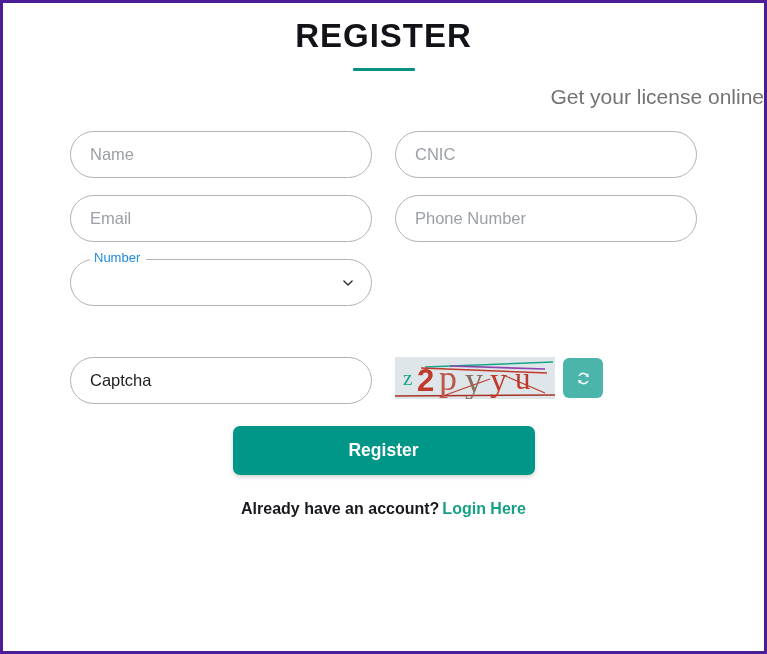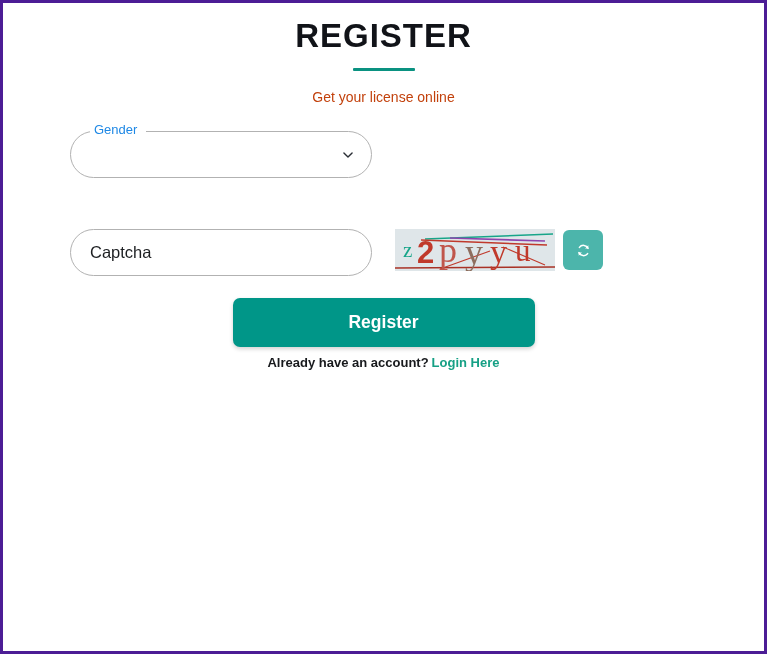--- a/index.html
+++ b/index.html
@@ -33,23 +33,23 @@
     line-height: 40px;
   }
   .title-divider {
     width: 62px;
     height: 3px;
     background: #0a9281;
     margin: 12px auto 0 auto;
     border-radius: 1px;
   }
   .subtitle {
-    text-align: center;
-    font-size: 14px;
-    color: #c2410c;
+    text-align: right;
+    font-size: 21px;
+    color: #737373;
     margin: 15px 0 0 0;
     line-height: 22px;
   }
   
   .form {
     position: relative;
     margin: 0 auto;
     width: 627px;
     padding-top: 23px;
   }
@@ -184,22 +184,22 @@
     font-weight: bold;
     border: none;
     border-radius: 7px;
     cursor: pointer;
     box-shadow: 0 2px 4px rgba(0,0,0,0.18);
   }
 
   
   .footer {
     text-align: center;
-    margin-top: 8px;
-    font-size: 13px;
+    margin-top: 25px;
+    font-size: 16px;
     font-weight: bold;
     color: #17191c;
   }
   .footer a {
     color: #16a085;
     text-decoration: none;
     font-weight: bold;
     margin-left: 3px;
   }
 </style>
@@ -207,28 +207,44 @@
 <body>
 
 <div id="page">
 
   <h1 class="page-title">REGISTER</h1>
   <div class="title-divider"></div>
   <p class="subtitle">Get your license online</p>
 
   <div class="form">
 
-
+    <div class="row">
+      <div class="col">
+        <input class="field" type="text" placeholder="Name" style="">
+      </div>
+      <div class="col">
+        <input class="field" type="text" placeholder="CNIC" style="">
+      </div>
+    </div>
+
+    <div class="row">
+      <div class="col">
+        <input class="field" type="text" placeholder="Email" style="">
+      </div>
+      <div class="col">
+        <input class="field" type="text" placeholder="Phone Number" style="">
+      </div>
+    </div>
 
     <div class="row">
       <div class="col">
         <div class="select-wrap">
           <div class="select-outline"></div>
           <div class="select-notch"></div>
-          <span class="select-label">Gender</span>
+          <span class="select-label">Number</span>
           <span class="chevron">
             <svg width="14" height="14" viewBox="0 0 24 24">
               <path d="M5 8.5 L12 15.5 L19 8.5" fill="none" stroke="#2b2f36" stroke-width="2.4" stroke-linecap="round" stroke-linejoin="round"></path>
             </svg>
           </span>
         </div>
       </div>
       <div class="col empty"></div>
     </div>
 

